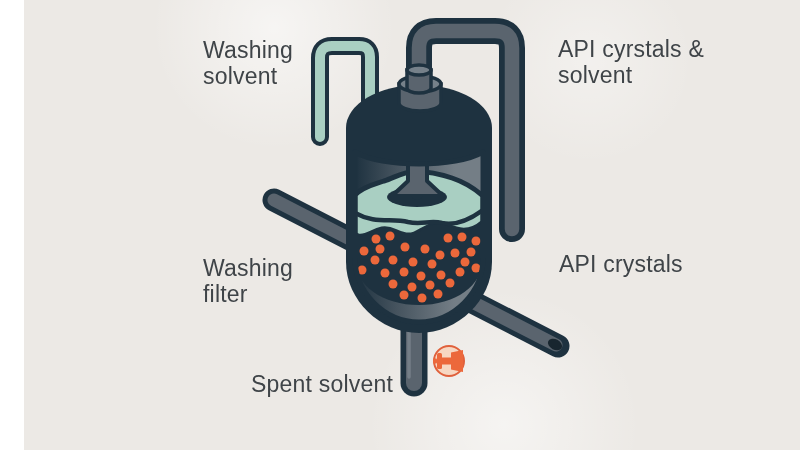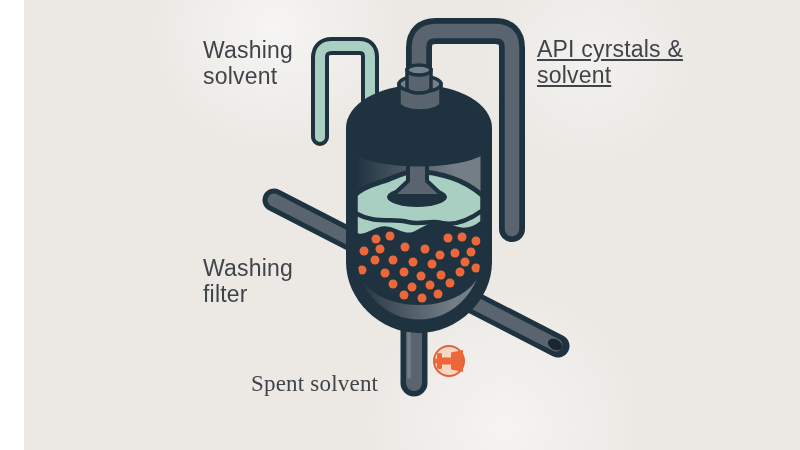--- a/index.html
+++ b/index.html
@@ -153,22 +153,23 @@
         <rect x="413" y="353" width="5" height="16" rx="1.5"></rect>
         <rect x="418" y="357.5" width="9" height="7"></rect>
         <path d="M427,352.5 L439,350 L439,372 L427,369.5 Z"></path>
       </g>
     </g>
   </svg>
 
   <div class="label" style="left:179px;top:37px;">Washing
 solvent</div>
 
-  <div class="label" style="left:513px;top:36px;text-decoration:underline;">API cyrstals &amp;
+  <div class="label" style="left:534px;top:36px;">API cyrstals &amp;
 solvent</div>
 
   <div class="label" style="left:179px;top:255px;">Washing
 filter</div>
 
+  <div class="label" style="left:535px;top:251px;">API crystals</div>
 
-  <div class="label" style="left:227px;top:371px;font-family:Liberation Serif, serif;">Spent solvent</div>
+  <div class="label" style="left:227px;top:371px;">Spent solvent</div>
 
 </div>
 
 </body></html>

